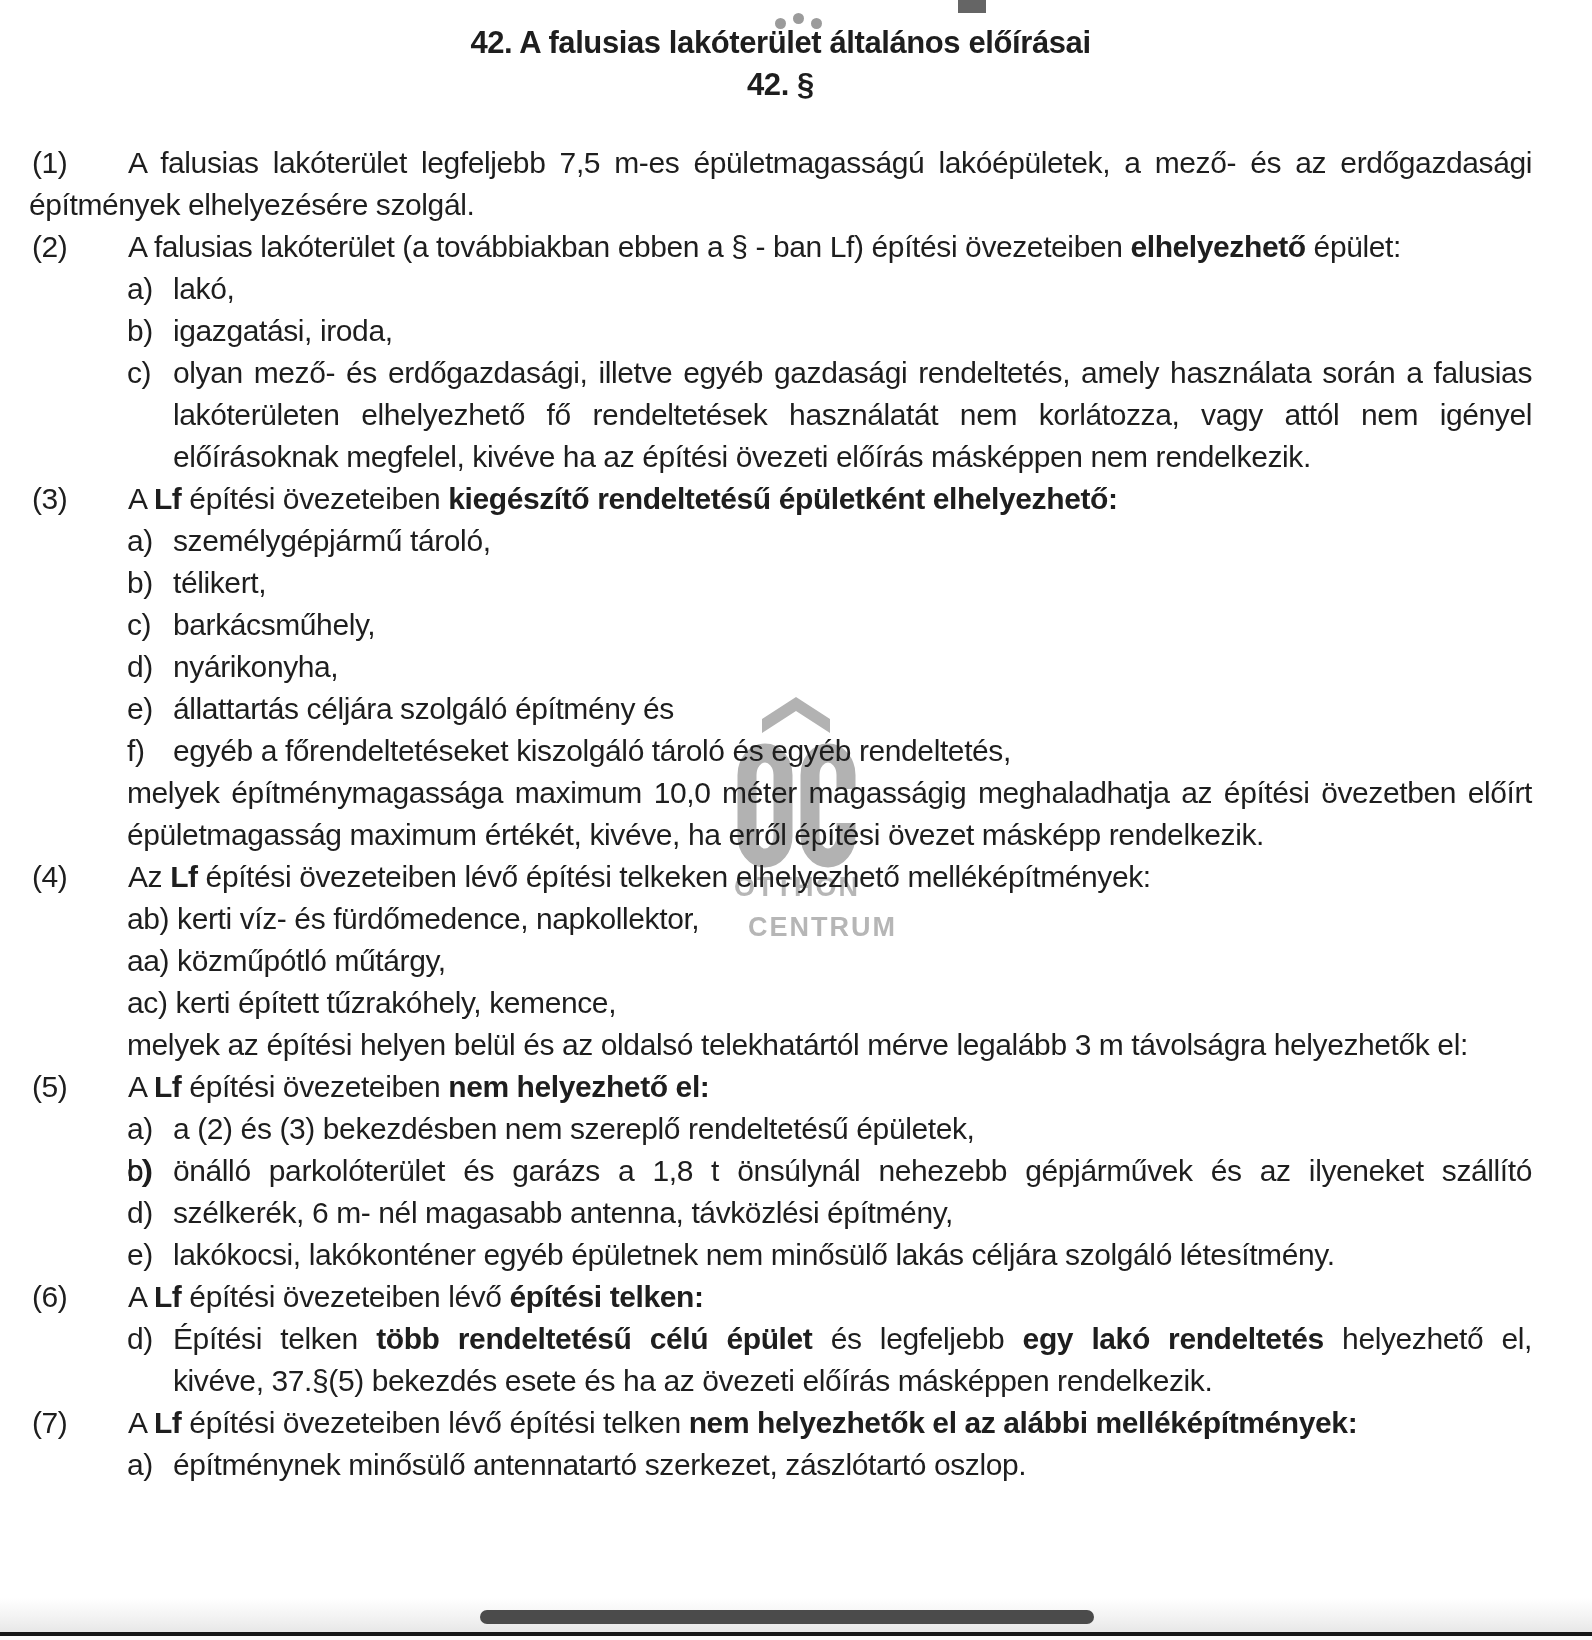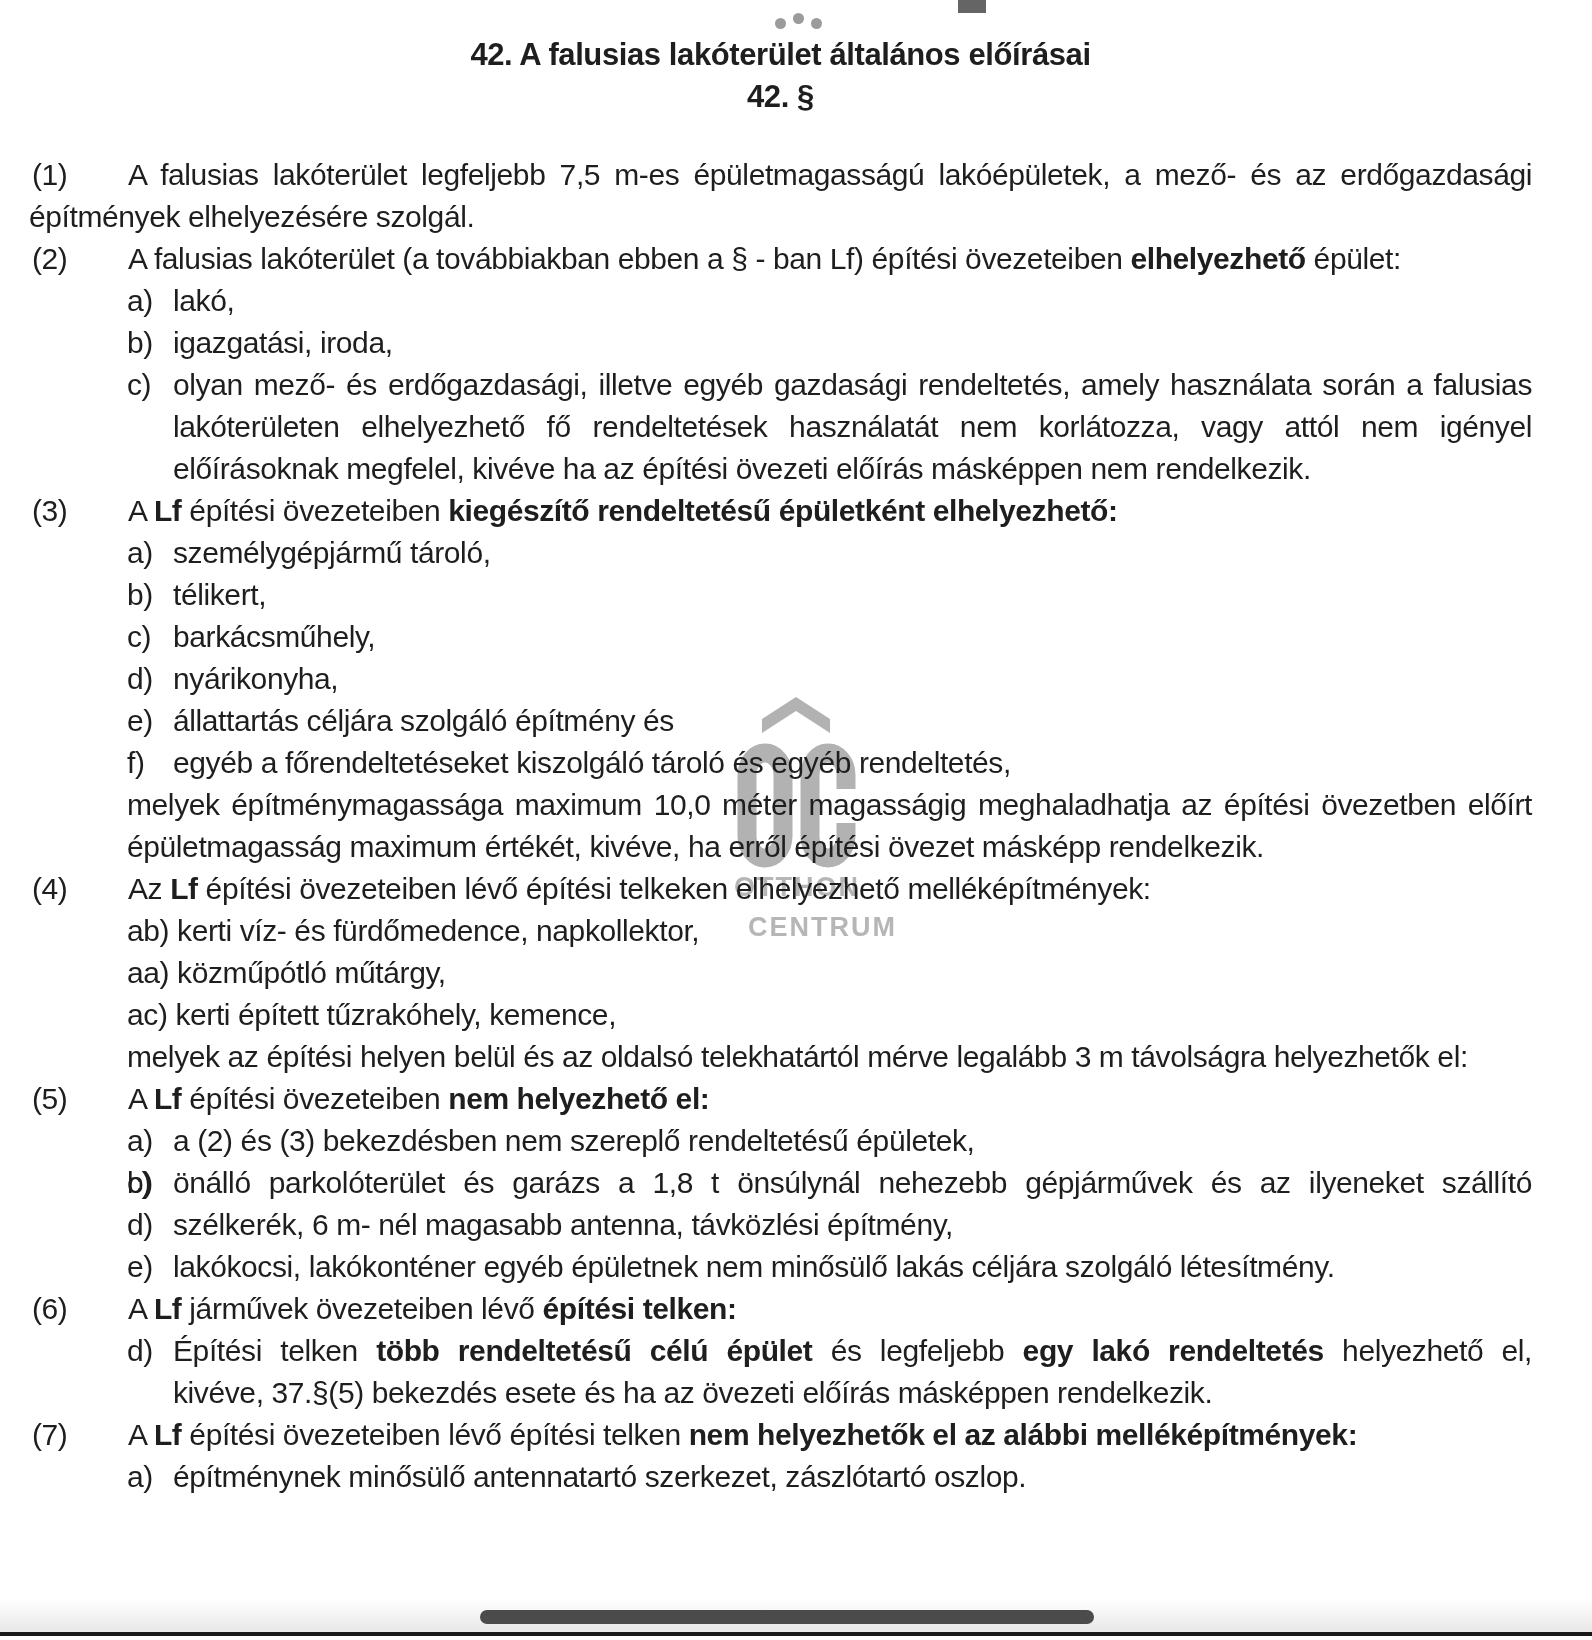--- a/index.html
+++ b/index.html
@@ -17,21 +17,21 @@
   .wm-dot { position:absolute; width:11px; height:11px; border-radius:50%; background:#9b9b9b; }
   .wm-logo { position:absolute; left:732px; top:692px; }
   .wm-word { position:absolute; color:#b6b6b6; font-weight:bold; letter-spacing:2px; font-size:27px; }
   .wm-word1 { left:734px; top:872px; }
   .wm-word2 { left:748px; top:912px; }
   .top-artifact { position:absolute; left:958px; top:0; width:28px; height:13px; background:#4a4a4a; opacity:.85; }
 
   
   .doc {
     position:absolute; z-index:1;
-    left:29px; top:34px; right:60px;
+    left:29px; top:22px; right:60px;
     font-size:30px; line-height:42px; letter-spacing:-0.4px;
   }
   .title { text-align:center; font-weight:bold; font-size:31px; }
   .title-gap { height:36px; }
 
   .l { position:relative; }
   .l .mk { position:absolute; top:0; }
   .k-clause     { padding-left:99px; }
   .k-clause .mk { left:3px; }
   .k-clausecont { padding-left:0; }
@@ -106,21 +106,21 @@
         <div class="l k-cont nw"><span class="seg">ab) kerti víz- és fürdőmedence, napkollektor,</span></div>
         <div class="l k-cont nw"><span class="seg">aa) közműpótló műtárgy,</span></div>
         <div class="l k-cont nw"><span class="seg">ac) kerti épített tűzrakóhely, kemence,</span></div>
         <div class="l k-cont nw"><span class="seg">melyek az építési helyen belül és az oldalsó telekhatártól mérve legalább 3 m távolságra helyezhetők el:</span></div>
         <div class="l k-clause nw"><span class="mk">(5)</span><span class="seg">A </span><span class="seg b">Lf</span><span class="seg"> építési övezeteiben </span><span class="seg b">nem helyezhető el:</span></div>
         <div class="l k-item nw"><span class="mk">a)</span><span class="seg">a (2) és (3) bekezdésben nem szereplő rendeltetésű épületek,</span></div>
         <div class="l k-item nw"><span class="mk">b)</span></div>
         <div class="l k-item just"><span class="mk">c)</span><span class="seg">önálló parkolóterület és garázs a 1,8 t önsúlynál nehezebb gépjárművek és az ilyeneket szállító</span></div>
         <div class="l k-item nw"><span class="mk">d)</span><span class="seg">szélkerék, 6 m- nél magasabb antenna, távközlési építmény,</span></div>
         <div class="l k-item nw"><span class="mk">e)</span><span class="seg">lakókocsi, lakókonténer egyéb épületnek nem minősülő lakás céljára szolgáló létesítmény.</span></div>
-        <div class="l k-clause nw"><span class="mk">(6)</span><span class="seg">A </span><span class="seg b">Lf</span><span class="seg"> járművek övezeteiben lévő </span><span class="seg b">építési telken:</span></div>
+        <div class="l k-clause nw"><span class="mk">(6)</span><span class="seg">A </span><span class="seg b">Lf</span><span class="seg"> építési övezeteiben lévő </span><span class="seg b">építési telken:</span></div>
         <div class="l k-item just"><span class="mk">d)</span><span class="seg">Építési telken </span><span class="seg b">több rendeltetésű célú épület</span><span class="seg"> és legfeljebb </span><span class="seg b">egy lakó rendeltetés</span><span class="seg"> helyezhető el,</span></div>
         <div class="l k-itemcont nw"><span class="seg">kivéve, 37.§(5) bekezdés esete és ha az övezeti előírás másképpen rendelkezik.</span></div>
         <div class="l k-clause nw"><span class="mk">(7)</span><span class="seg">A </span><span class="seg b">Lf</span><span class="seg"> építési övezeteiben lévő építési telken </span><span class="seg b">nem helyezhetők el az alábbi melléképítmények:</span></div>
         <div class="l k-item nw"><span class="mk">a)</span><span class="seg">építménynek minősülő antennatartó szerkezet, zászlótartó oszlop.</span></div>
       </div>
   </div>
 
   <div class="bottom-band"></div>
   <div class="scroll-thumb"></div>
   <div class="bottom-rule"></div>

